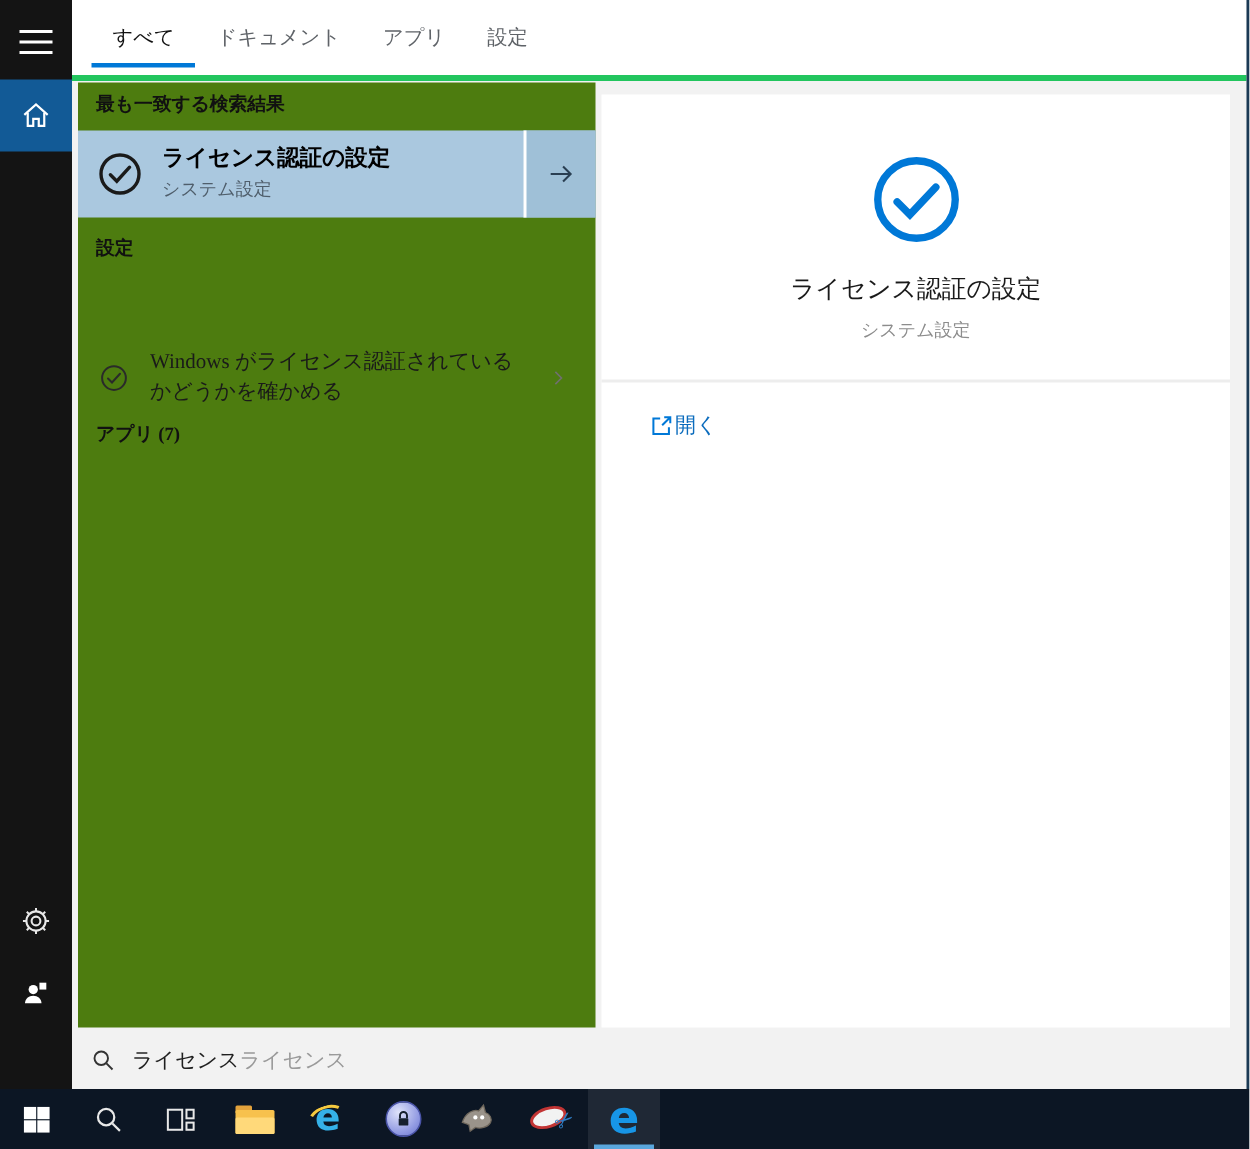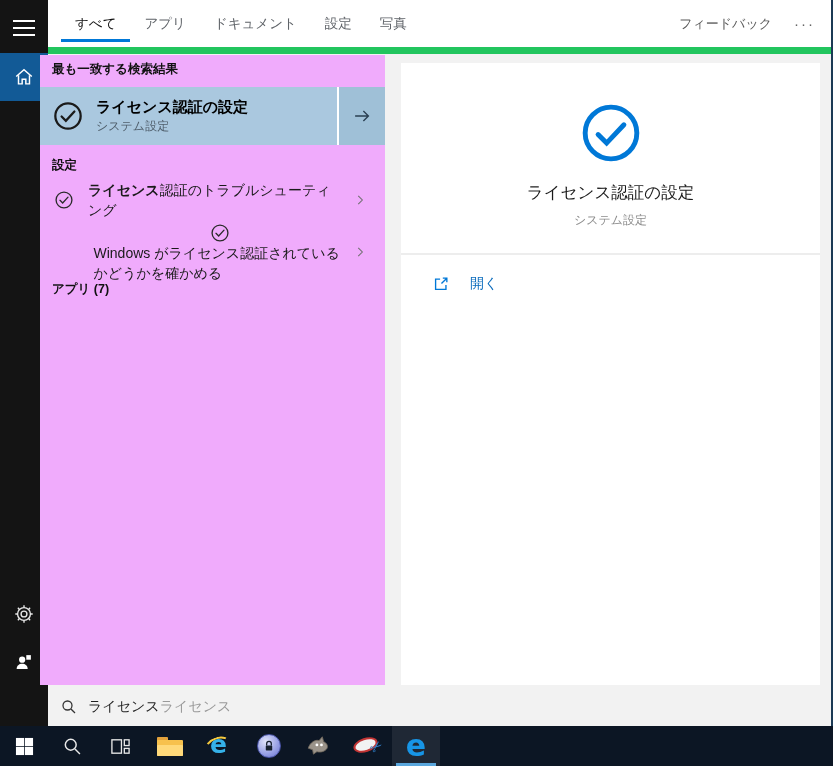--- a/index.html
+++ b/index.html
@@ -15,61 +15,61 @@
   .sidebar { position:absolute; left:0; top:0; width:48px; height:726px; background:#141414; }
   .side-btn { position:absolute; left:0; width:48px; height:48px; display:flex; align-items:center; justify-content:center; cursor:pointer; }
   .hamburger { top:4px; }
   .hamburger .bars { width:22px; }
   .hamburger .bar { height:2px; background:#fff; margin:5px 0; }
   .home-btn { top:53px; background:#125a96; }
   .gear-btn { top:590px; }
   .user-btn { top:638px; }
 
   
-  .topbar { position:absolute; left:48px; top:0; width:783px; height:54px; background:#fff; border-bottom:7px solid #22c55e; display:flex; align-items:stretch; }
+  .topbar { position:absolute; left:48px; top:0; width:783px; height:54px; background:#fff; border-bottom:4px solid #22c55e; display:flex; align-items:stretch; }
   .tabs { display:flex; margin-left:13px; }
   .tab { position:relative; display:flex; align-items:center; gap:6px; padding:0 14px; font-size:13.5px; color:#5f6368; cursor:pointer; white-space:nowrap; }
   .tab.active { color:#111; }
   .tab-underline { position:absolute; left:0; right:0; bottom:5px; height:3px; background:#0078d7; }
   .topbar-right { margin-left:auto; display:flex; align-items:center; }
   .feedback { font-size:13px; color:#5a5a5a; cursor:pointer; }
   .more-menu { font-size:15px; color:#666; letter-spacing:2px; margin:0 16px 0 22px; cursor:pointer; }
 
   
-  .left-panel { position:absolute; left:40px; top:55px; width:345px; height:630px; background:#f0abfc; }
+  .left-panel { position:absolute; left:52px; top:55px; width:345px; height:630px; background:#4d7c0f;font-family:Liberation Serif, serif; }
   .section-h { position:absolute; left:12px; font-size:12.5px; font-weight:bold; color:#111; }
   .h-best { top:6px; }
   .h-settings { top:102px; }
   .h-apps { top:226px; }
 
   .best-row { position:absolute; left:0; top:32px; width:345px; height:58px; background:#aac8df; display:flex; align-items:center; cursor:pointer; }
   .best-icon { margin-left:12px; width:32px; height:32px; color:#1a1a1a; flex:0 0 auto; }
   .best-texts { margin-left:12px; flex:1 1 auto; min-width:0; }
   .best-title { font-size:15px; font-weight:bold; color:#000; line-height:1.3; }
   .best-sub { font-size:12px; color:#4f5e6b; margin-top:2px; }
   .best-arrow { width:48px; height:58px; background:#9fc0d7; border-left:2px solid #fff; display:flex; align-items:center; justify-content:center; cursor:pointer; flex:0 0 auto; }
 
   .result-item { position:absolute; left:0; width:345px; display:flex; align-items:center; cursor:pointer; }
   .item-1 { top:126px; height:38px; }
-  .item-2 { top:168px; height:58px;flex-direction:column; }
+  .item-2 { top:168px; height:58px; }
   .item-check { margin-left:14px; width:20px; height:20px; color:#2a2a2a; flex:0 0 auto; align-self:center; }
   .item-label { margin-left:14px; font-size:14px; color:#1a1a1a; line-height:1.45; width:252px; }
   .item-label .b { font-weight:bold; }
   .item-chevron { position:absolute; right:18px; top:50%; transform:translateY(-50%); width:14px; height:14px; color:#707070; }
 
   
   .right-card { position:absolute; left:401px; top:63px; width:419px; height:622px; background:#fff; }
   .preview-top { position:absolute; left:0; top:0; width:100%; text-align:center; }
   .big-check { margin:39px auto 0; width:62px; height:62px; color:#0078d7; }
   .preview-title { margin-top:18px; font-size:16.5px; color:#1a1a1a; }
   .preview-sub { margin-top:8px; font-size:12px; color:#8c8c8c; }
   .card-divider { position:absolute; left:0; top:190px; width:100%; height:2px; background:#ededed; }
   .open-row { position:absolute; left:0; top:203px; width:100%; height:36px; display:flex; align-items:center; cursor:pointer; }
   .open-icon { margin-left:31px; width:18px; height:18px; color:#0078d7; flex:0 0 auto; }
-  .open-label { margin-left:20px; font-size:14px; color:#0b6cbd; }
+  .open-label { margin-left:0; font-size:14px; color:#0b6cbd; }
 
   
   .search-row { position:absolute; left:48px; top:688px; width:783px; height:38px; background:#f2f2f2; display:flex; align-items:center; cursor:text; }
   .search-glass { margin-left:12px; width:18px; height:18px; color:#333; flex:0 0 auto; }
   .search-text { margin-left:10px; font-size:14px; white-space:nowrap; }
   .search-typed { color:#1f1f1f; }
   .search-suggest { color:#9a9a9a; }
 
   
   .taskbar { position:absolute; left:0; top:726px; width:833px; height:40px; background:#0c1624; }
@@ -142,35 +142,28 @@
       </div>
     </div>
 
     <div class="topbar">
       <div class="tabs">
         <div class="tab active">
           <span>すべて</span>
           <div class="tab-underline"></div>
         </div>
         <div class="tab">
+          <span>ドキュメント</span>
+        </div>
+        <div class="tab">
           <span>アプリ</span>
-        </div>
-        <div class="tab">
-          <span>ドキュメント</span>
         </div>
         <div class="tab">
           <span>設定</span>
         </div>
-        <div class="tab">
-          <span>写真</span>
-        </div>
-      </div>
-      <div class="topbar-right">
-        <span class="feedback">フィードバック</span>
-        <span class="more-menu">···</span>
       </div>
     </div>
 
     <div class="left-panel">
       <div class="section-h h-best">最も一致する検索結果</div>
 
       <div class="best-row">
         <span class="best-icon">
           <svg width="32" height="32" viewBox="0 0 24 24" fill="none" stroke="currentColor" stroke-width="1.7">
             <circle cx="12" cy="12" r="9.5"></circle>
@@ -183,34 +176,20 @@
         </span>
         <span class="best-arrow">
           <svg width="22" height="22" viewBox="0 0 24 24" fill="none" stroke="#2a3f52" stroke-width="1.5">
             <path d="M4.5 12 H19 M13.5 6.5 L19 12 L13.5 17.5"></path>
           </svg>
         </span>
       </div>
 
       <div class="section-h h-settings">設定</div>
 
-      <div class="result-item item-1">
-        <span class="item-check">
-          <svg width="20" height="20" viewBox="0 0 24 24" fill="none" stroke="currentColor" stroke-width="1.6">
-            <circle cx="12" cy="12" r="9.5"></circle>
-            <path d="M7.2 12.4 L10.4 15.6 L16.8 8.6" stroke-linecap="round"></path>
-          </svg>
-        </span>
-        <span class="item-label"><span class="b">ライセンス</span><span>認証のトラブルシューティング</span></span>
-        <span class="item-chevron">
-          <svg width="14" height="14" viewBox="0 0 24 24" fill="none" stroke="#707070" stroke-width="1.8">
-            <path d="M9 5 L16 12 L9 19"></path>
-          </svg>
-        </span>
-      </div>
 
       <div class="result-item item-2">
         <span class="item-check">
           <svg width="20" height="20" viewBox="0 0 24 24" fill="none" stroke="currentColor" stroke-width="1.6">
             <circle cx="12" cy="12" r="9.5"></circle>
             <path d="M7.2 12.4 L10.4 15.6 L16.8 8.6" stroke-linecap="round"></path>
           </svg>
         </span>
         <span class="item-label"><span class="b"></span><span>Windows がライセンス認証されているかどうかを確かめる</span></span>
         <span class="item-chevron">

